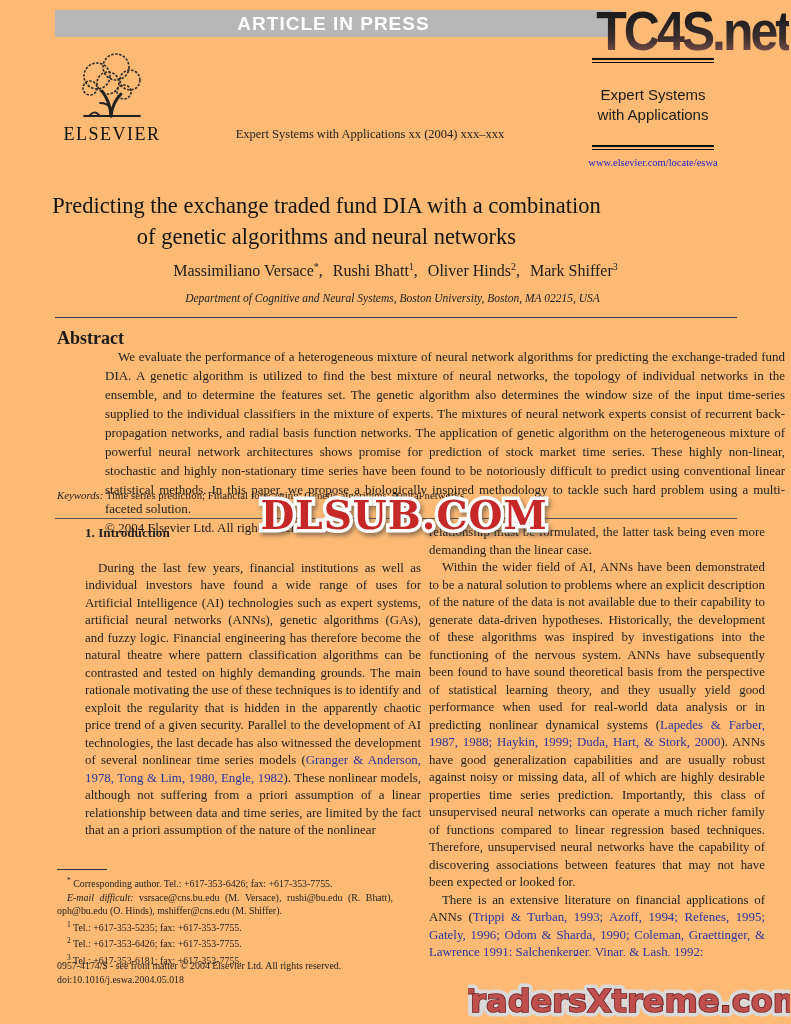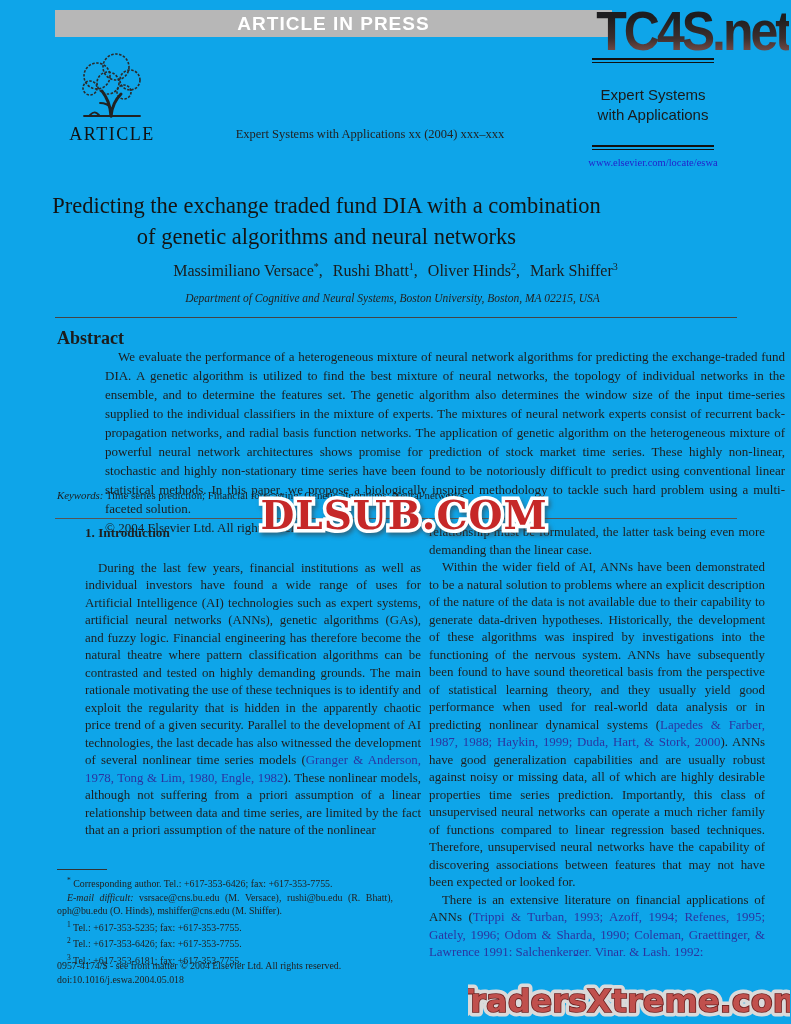--- a/index.html
+++ b/index.html
@@ -1,20 +1,20 @@
 <!DOCTYPE html>
 <html><head>
 <meta charset="utf-8">
 <title>Article page</title>
 <style>
   * { margin:0; padding:0; box-sizing:border-box; }
   html,body { background:#ffffff; }
   .page {
     position:relative; width:791px; height:1024px; margin:0 auto;
-    background:#0ea5e9; overflow:hidden;
+    background:#fdba74; overflow:hidden;
     font-family:"Liberation Serif", serif; color:#1c1c1c;
   }
   
   .press-banner {
     position:absolute; left:55px; top:10px; width:557px; height:27px;
     background:#b7b7b7; display:flex; align-items:center; justify-content:center;
   }
   .press-banner span {
     font-family:"Liberation Sans", sans-serif; font-weight:bold;
     font-size:19px; letter-spacing:1px; color:#ffffff;
@@ -123,21 +123,21 @@
       <g fill="none" stroke="#222" stroke-width="3" stroke-linecap="round">
         <path d="M45 64 C44 52 41 46 36 39"></path>
         <path d="M45 64 C46 54 50 47 55 42"></path>
       </g>
       <g fill="none" stroke="#222" stroke-width="1.8" stroke-linecap="round">
         <path d="M45 56 C42 52 38 51 34 51"></path>
         <path d="M18 64 H74"></path>
         <path d="M24 63 C28 59 30 60 33 63"></path>
       </g>
     </svg>
-    <div class="elsevier-word">ARTICLE</div>
+    <div class="elsevier-word">ELSEVIER</div>
   </div>
 
   <div class="journal-line">Expert Systems with Applications xx (2004) xxx–xxx</div>
 
   <div class="right-head">
     <div class="dbl-rule"></div>
     <div class="journal-name">
       <span>Expert Systems</span><br>
       <span>with Applications</span>
     </div>

